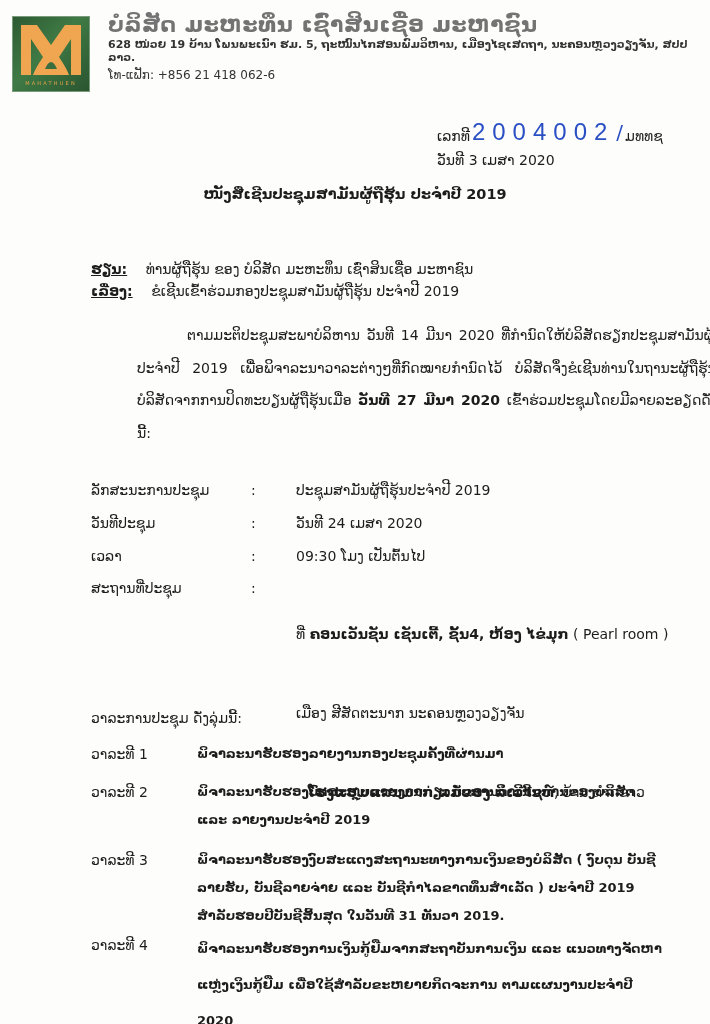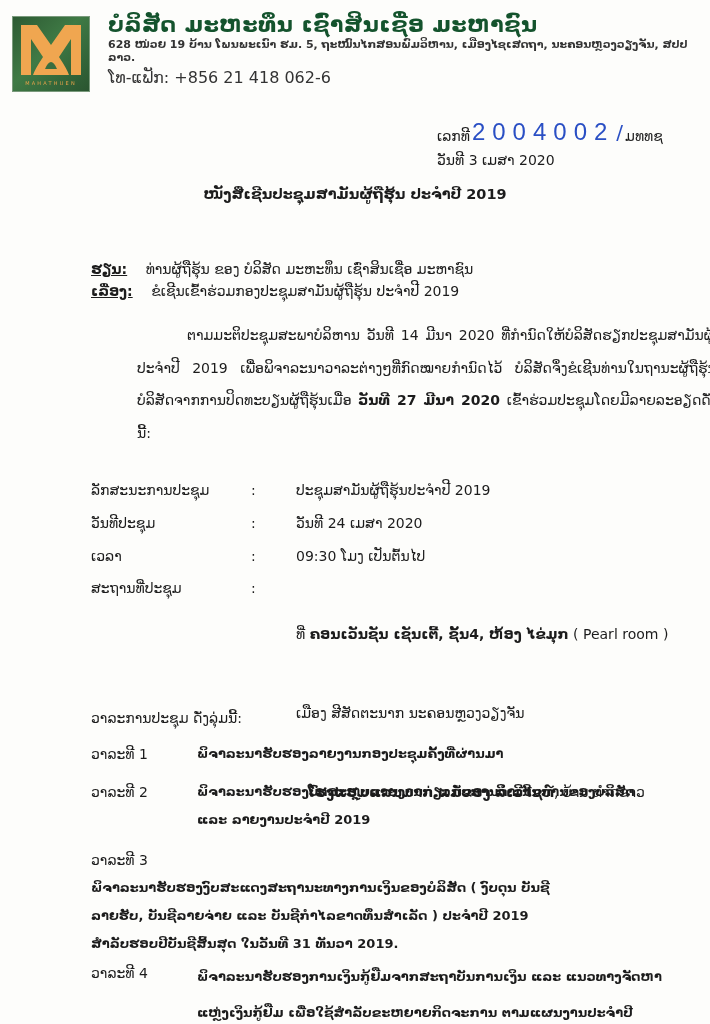--- a/index.html
+++ b/index.html
@@ -19,27 +19,27 @@
       overflow: hidden;
     }
     .logo svg { position: absolute; left: 0; top: 0; }
     .logo-caption {
       position: absolute; left: 0; right: 0; bottom: 5px;
       font-size: 5px; letter-spacing: 2.2px; color: #e8a24a; text-align: center;
       font-family: "DejaVu Sans", sans-serif;
     }
     .company-name {
       left: 108px; top: 12px; font-size: 22px; font-weight: bold; letter-spacing: 0.5px;
-      color: #14532d;
+      color: #737373;
     }
     .company-address {
       left: 108px; top: 38px; font-size: 11px; color: #333; font-weight: bold;
     }
     .company-phone {
-      left: 108px; top: 68px; font-size: 16px; color: #333;
+      left: 108px; top: 68px; font-size: 12px; color: #333;
     }
     
     .ref-row { left: 437px; top: 120px; font-size: 14px; display: flex; align-items: flex-end; }
     .ref-number {
       color: #2a4fc4; font-size: 24px; letter-spacing: 7px; margin: 0 2px;
       font-family: "Liberation Sans", sans-serif; line-height: 1;
     }
     .ref-slash { color: #2a4fc4; font-size: 20px; margin-right: 2px; }
     .date-row { left: 437px; top: 152px; font-size: 14px; }
     .doc-title {
@@ -69,21 +69,21 @@
     .detail-multi .line { height: 33px; line-height: 33px; margin-top: 46px; }
     .detail-multi .line.cont { padding-left: 12px; }
     
     .agenda-heading { left: 91px; top: 710px; font-size: 14px; }
     .agenda { left: 91px; top: 740px; font-size: 14px; }
     .agenda-item { display: flex; margin-bottom: 6px; }
     .agenda-num { width: 106px; flex: none; line-height: 28px; }
     .agenda-text { width: 470px; line-height: 28px; font-weight: bold; font-size: 13px; }
     .agenda-item.i1 { height: 32px; }
     .agenda-item.i2 { height: 56px; margin-bottom: 12px; }
-    .agenda-item.i3 { height: 84px; margin-bottom: 29px; flex-direction: column; }
+    .agenda-item.i3 { height: 84px; margin-bottom: 1px; }
     .agenda-item.i4 .agenda-text { line-height: 36px; }
   </style>
 </head>
 <body>
 
 <div class="abs logo">
   <svg width="76" height="74" viewBox="0 0 76 74">
     <path d="M8 8 H24 L38 28 L52 8 H68 V58 H58 V22 L46 40 Q54 52 56 58 H20 Q22 52 30 40 L18 22 V58 H8 Z" fill="#f0a650"></path>
     <path d="M32 52 Q38 38 44 52 Z" fill="#3a6e40"></path>
   </svg>

